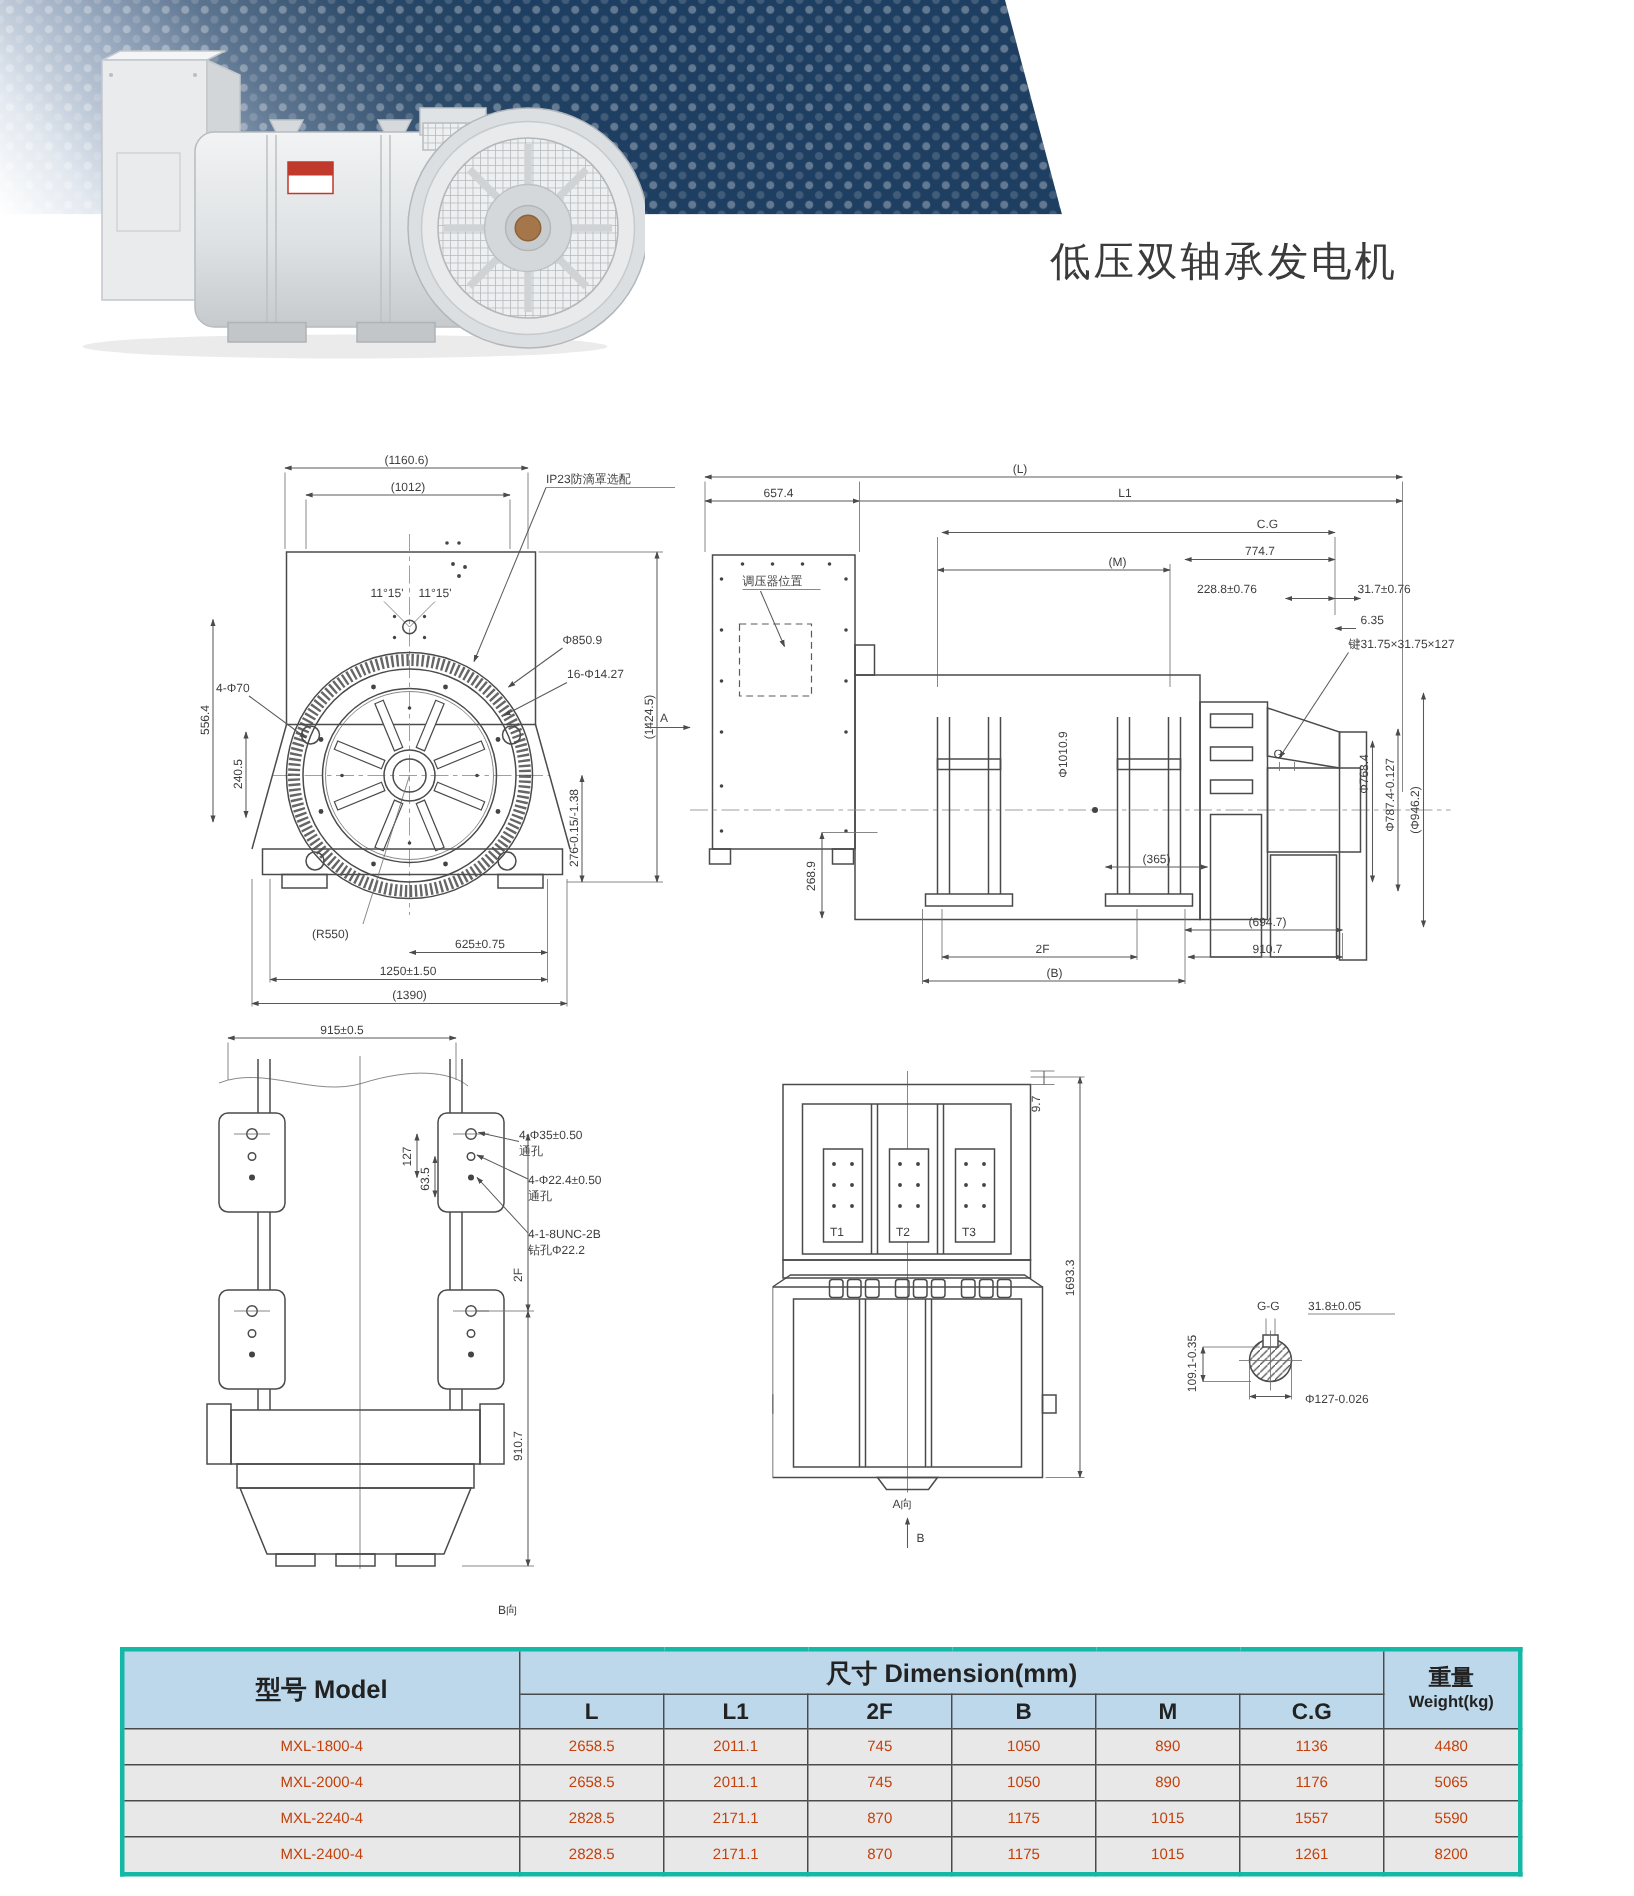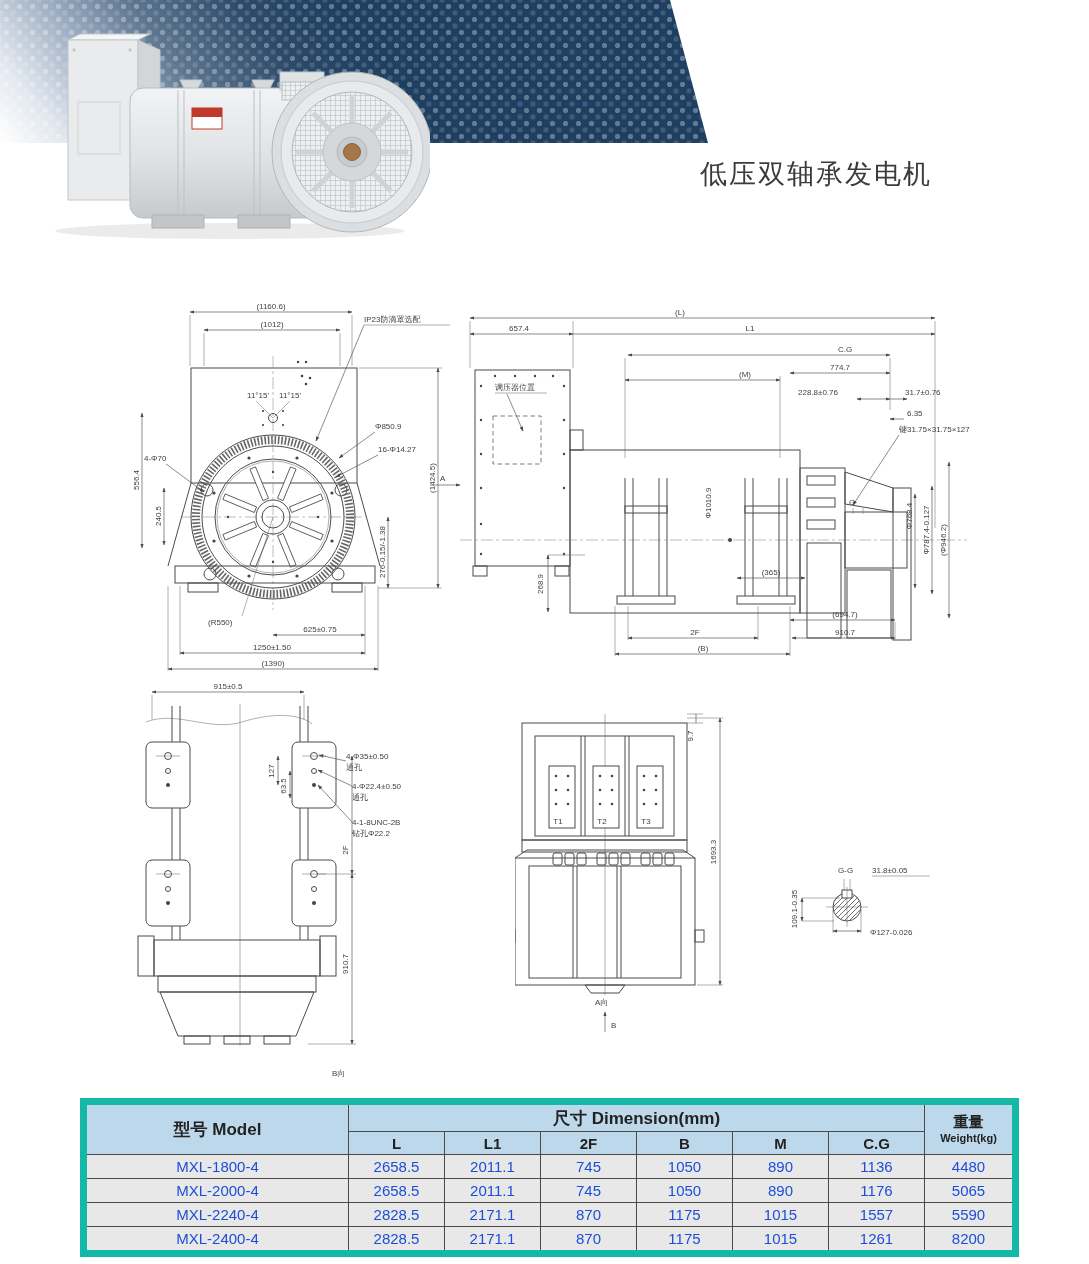--- a/index.html
+++ b/index.html
@@ -22,25 +22,25 @@
   svg text{font-family:"Liberation Sans",sans-serif;fill:#3f3f3f;font-size:8px;}
   .ln{stroke:#4b4b4b;stroke-width:1;fill:none;}
   .tn{stroke:#6f6f6f;stroke-width:.55;fill:none;}
   .dim{stroke:#5a5a5a;stroke-width:.7;fill:none;}
   .cl{stroke:#8a8a8a;stroke-width:.55;stroke-dasharray:12 3 3 3;fill:none;}
   .dsh{stroke:#5a5a5a;stroke-width:.8;stroke-dasharray:4.5 3;fill:none;}
   .dot{fill:#444;stroke:none;}
   
   .dimtable{position:absolute;left:80px;top:1098px;width:932px;border-collapse:collapse;table-layout:fixed;}
   .dimtable th,.dimtable td{border:1px solid #4a4a4a;text-align:center;padding:0;vertical-align:middle;}
-  .dimtable{border:7px solid #14b8a6;}
+  .dimtable{border:3px solid #14b8a6;}
   .hblue{background:#bcd8ea;}
   .dimtable .h1{height:30px;font-size:17px;font-weight:bold;color:#222;}
   .dimtable .h2 th{height:22px;font-size:15px;font-weight:bold;color:#222;background:#bcd8ea;}
-  .dimtable td{height:23px;font-size:15px;color:#1d4ed8;background:#e8e8e8;}
+  .dimtable td{height:23px;font-size:10px;color:#c2410c;background:#e8e8e8;}
   .wcell{font-weight:bold;line-height:16px;font-size:15px;margin-left:19px;}
   .wcell .sub{font-size:11px;}
 </style>
 </head>
 <body>
 
 <div class="page">
 
   <div class="banner"></div>
 

